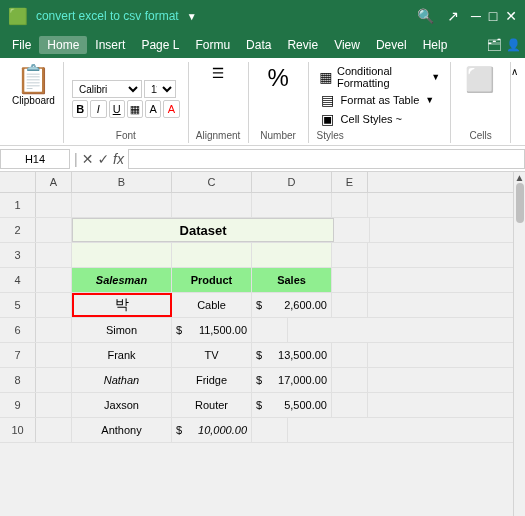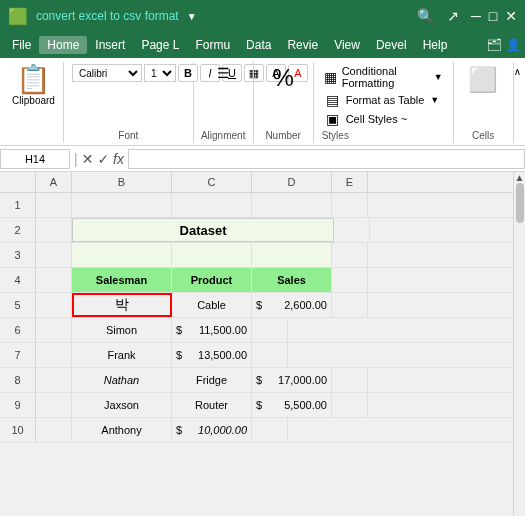--- a/index.html
+++ b/index.html
@@ -68,21 +68,21 @@
       cursor: pointer;
       padding: 2px 4px;
       border-radius: 3px;
       min-width: 44px;
     }
     .ribbon-icon-large { font-size: 28px; line-height: 1; }
     .ribbon-btn-label { font-size: 10px; text-align: center; margin-top: 1px; }
 
     
     .font-group { min-width: 100px; }
-    .font-controls { display: flex; flex-direction: row; gap: 2px; width: 100%; }
+    .font-controls { display: flex; flex-direction: column; gap: 2px; width: 100%; margin-top: 16px; }
     .font-row { display: flex; align-items: center; gap: 2px; }
     .font-selector {
       border: 1px solid #ccc;
       font-size: 10px;
       padding: 1px 2px;
       height: 18px;
       width: 70px;
       background: white;
       cursor: pointer;
     }
@@ -409,21 +409,21 @@
           <div class="ss-cell" style="width:36px;"></div>
           <div class="ss-cell" style="width:100px; background:#f0f8e8;"></div>
           <div class="ss-cell" style="width:80px; background:#f0f8e8;"></div>
           <div class="ss-cell" style="width:80px; background:#f0f8e8;"></div>
           <div class="ss-cell" style="width:36px;"></div>
         </div>
 
         <div class="ss-row">
           <div class="ss-row-num">4</div>
           <div class="ss-cell" style="width:36px;"></div>
-          <div class="ss-cell header-cell" style="width:100px;">Salesman</div>
+          <div class="ss-cell header-cell" style="width:100px;font-style:italic;">Salesman</div>
           <div class="ss-cell header-cell" style="width:80px;">Product</div>
           <div class="ss-cell header-cell" style="width:80px;">Sales</div>
           <div class="ss-cell" style="width:36px;"></div>
         </div>
 
         <div class="ss-row">
           <div class="ss-row-num">5</div>
           <div class="ss-cell" style="width:36px;"></div>
           <div class="ss-cell red-border korean" style="width:100px; border: 2px solid red !important;">박</div>
           <div class="ss-cell center" style="width:80px;">Cable</div>
@@ -442,20 +442,21 @@
             <span>$</span>
             <span style="margin-left:auto;">11,500.00</span>
           </div>
           <div class="ss-cell" style="width:36px;"></div>
         </div>
 
         <div class="ss-row">
           <div class="ss-row-num">7</div>
           <div class="ss-cell" style="width:36px;"></div>
           <div class="ss-cell center" style="width:100px;">Frank</div>
+          <div class="ss-cell center" style="width:80px;">TV</div>
           <div class="ss-cell" style="width:80px; display:flex; gap:4px;">
             <span>$</span>
             <span style="margin-left:auto;">13,500.00</span>
           </div>
           <div class="ss-cell" style="width:36px;"></div>
         </div>
 
         <div class="ss-row">
           <div class="ss-row-num">8</div>
           <div class="ss-cell" style="width:36px;"></div>

